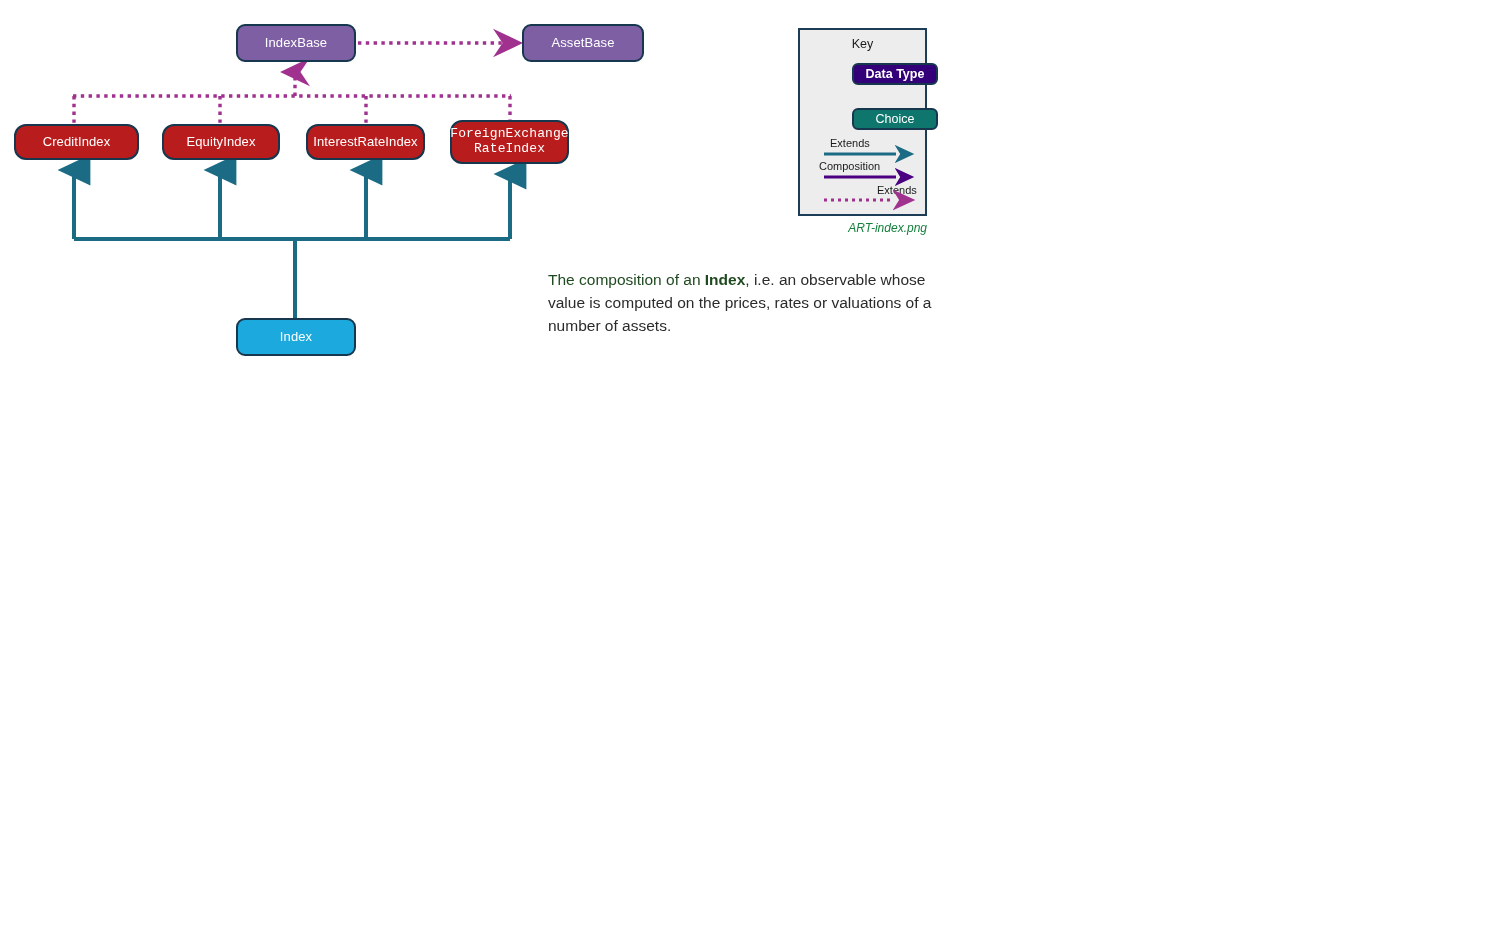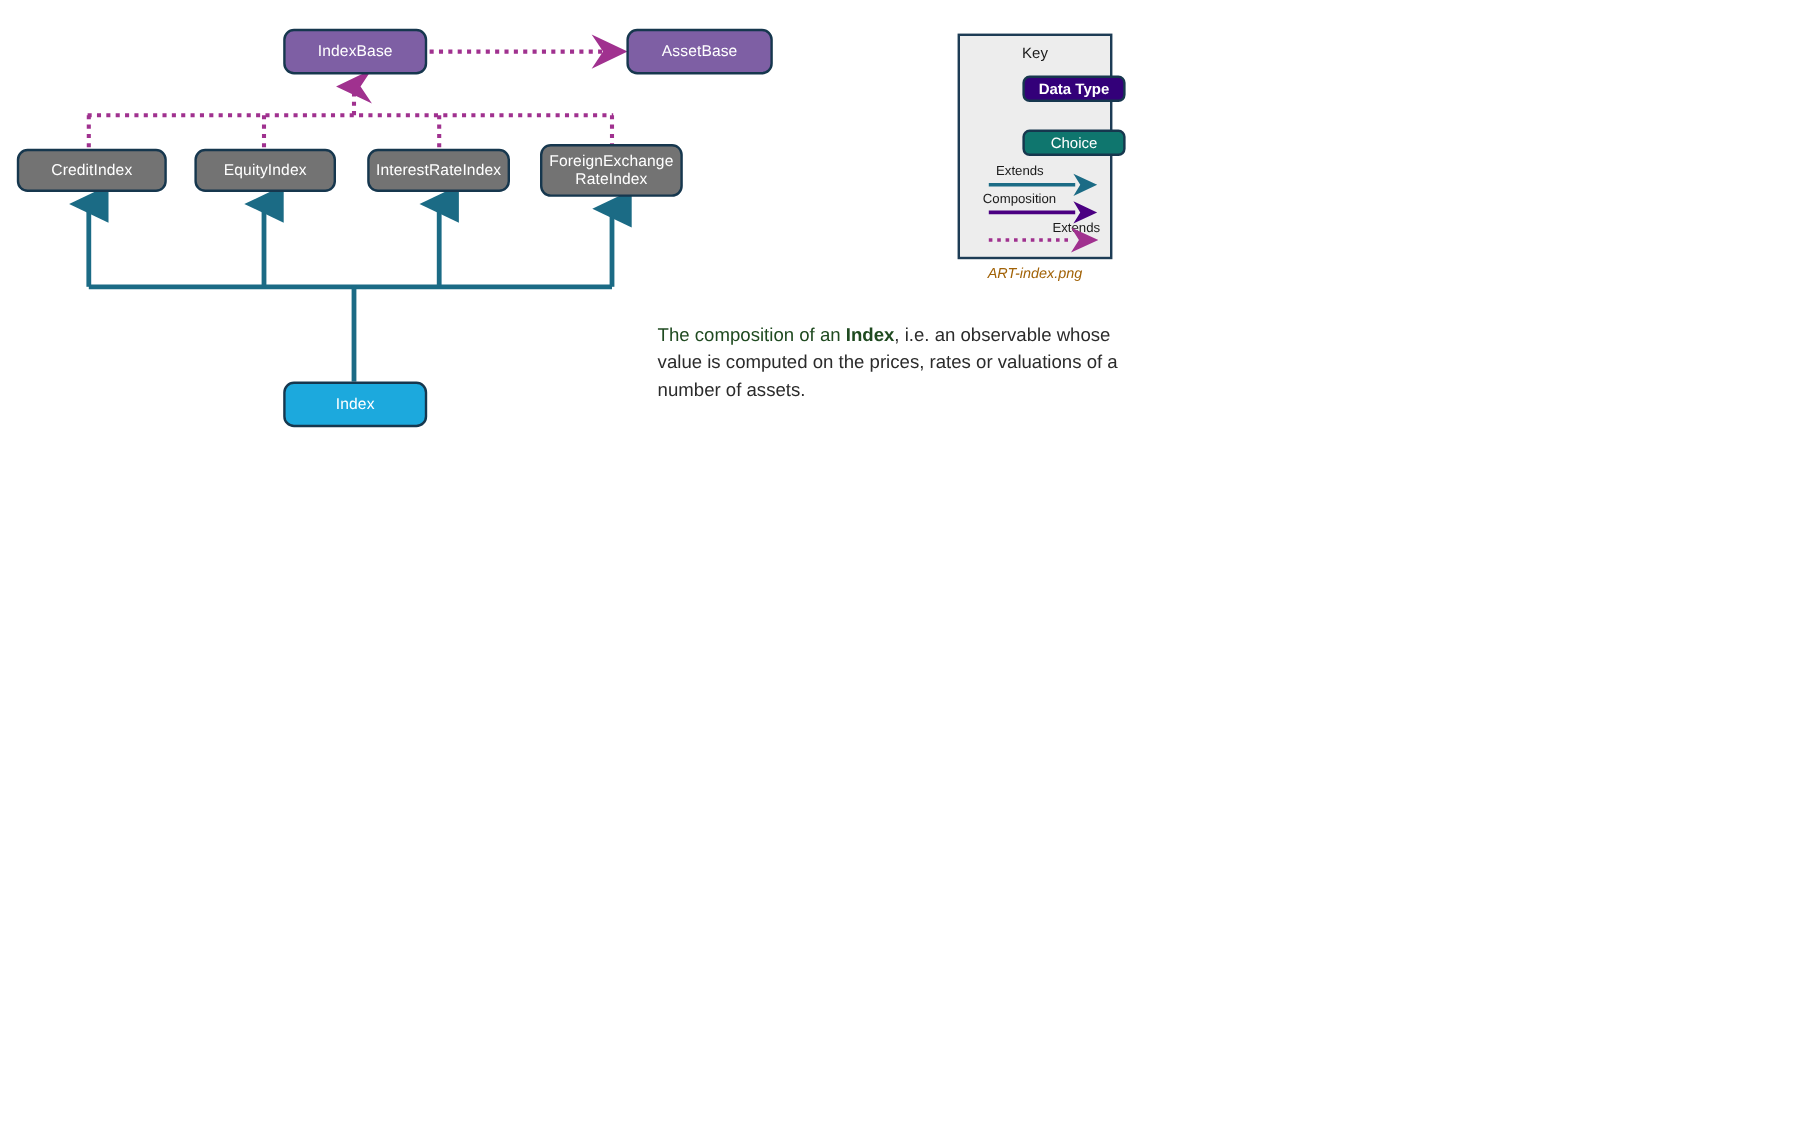--- a/index.html
+++ b/index.html
@@ -31,21 +31,21 @@
     text-align: center;
     border-radius: 9px;
     border: 2px solid #16374e;
     color: #ffffff;
     font-size: 13px;
     line-height: 1.15;
     letter-spacing: 0.1px;
     z-index: 5;
   }
   .node.base      { background: #7e5fa4; }
-  .node.datatype  { background: #737373; }
+  .node.datatype  { background: #b91c1c; border-radius: 12px; }
   .node.choice    { background: #1ca9dd; }
 
   
   #wires {
     position: absolute;
     left: 0; top: 0;
     width: 1512px;
     height: 945px;
     z-index: 2;
     pointer-events: none;
@@ -101,24 +101,24 @@
   }
   #key-label-choices      { left: 30px; top: 107px; }
   #key-label-composition  { left: 19px; top: 130px; text-align: center; }
   #key-label-extends      { left: 33px; top: 154px; margin-left: 44px; }
 
   #key-caption {
     position: absolute;
     left: 798px;
     top: 221px;
     width: 129px;
-    text-align: center;
+    text-align: right;
     font-style: italic;
     font-size: 12px;
-    color: #a16207;
+    color: #15803d;
     z-index: 6;
   }
 
   
   #description {
     position: absolute;
     left: 548px;
     top: 252px;
     width: 388px;
     font-size: 15.5px;
@@ -189,21 +189,21 @@
   </div>
 
   <div class="node datatype" style="left:162px; top:124px; width:118px; height:36px;">
     <span>EquityIndex</span>
   </div>
 
   <div class="node datatype" style="left:306px; top:124px; width:119px; height:36px;">
     <span>InterestRateIndex</span>
   </div>
 
-  <div class="node datatype" style="left:450px; top:120px; width:119px; height:44px;">
+  <div class="node datatype" style="left:450px; top:120px; width:119px; height:44px;font-family:Liberation Mono, monospace;">
     <span style="white-space:pre-line;">ForeignExchange
 RateIndex</span>
   </div>
 
   <div class="node choice" style="left:236px; top:318px; width:120px; height:38px;">
     <span>Index</span>
   </div>
 
   <div id="key-box">
     <div id="key-title">Key</div>

